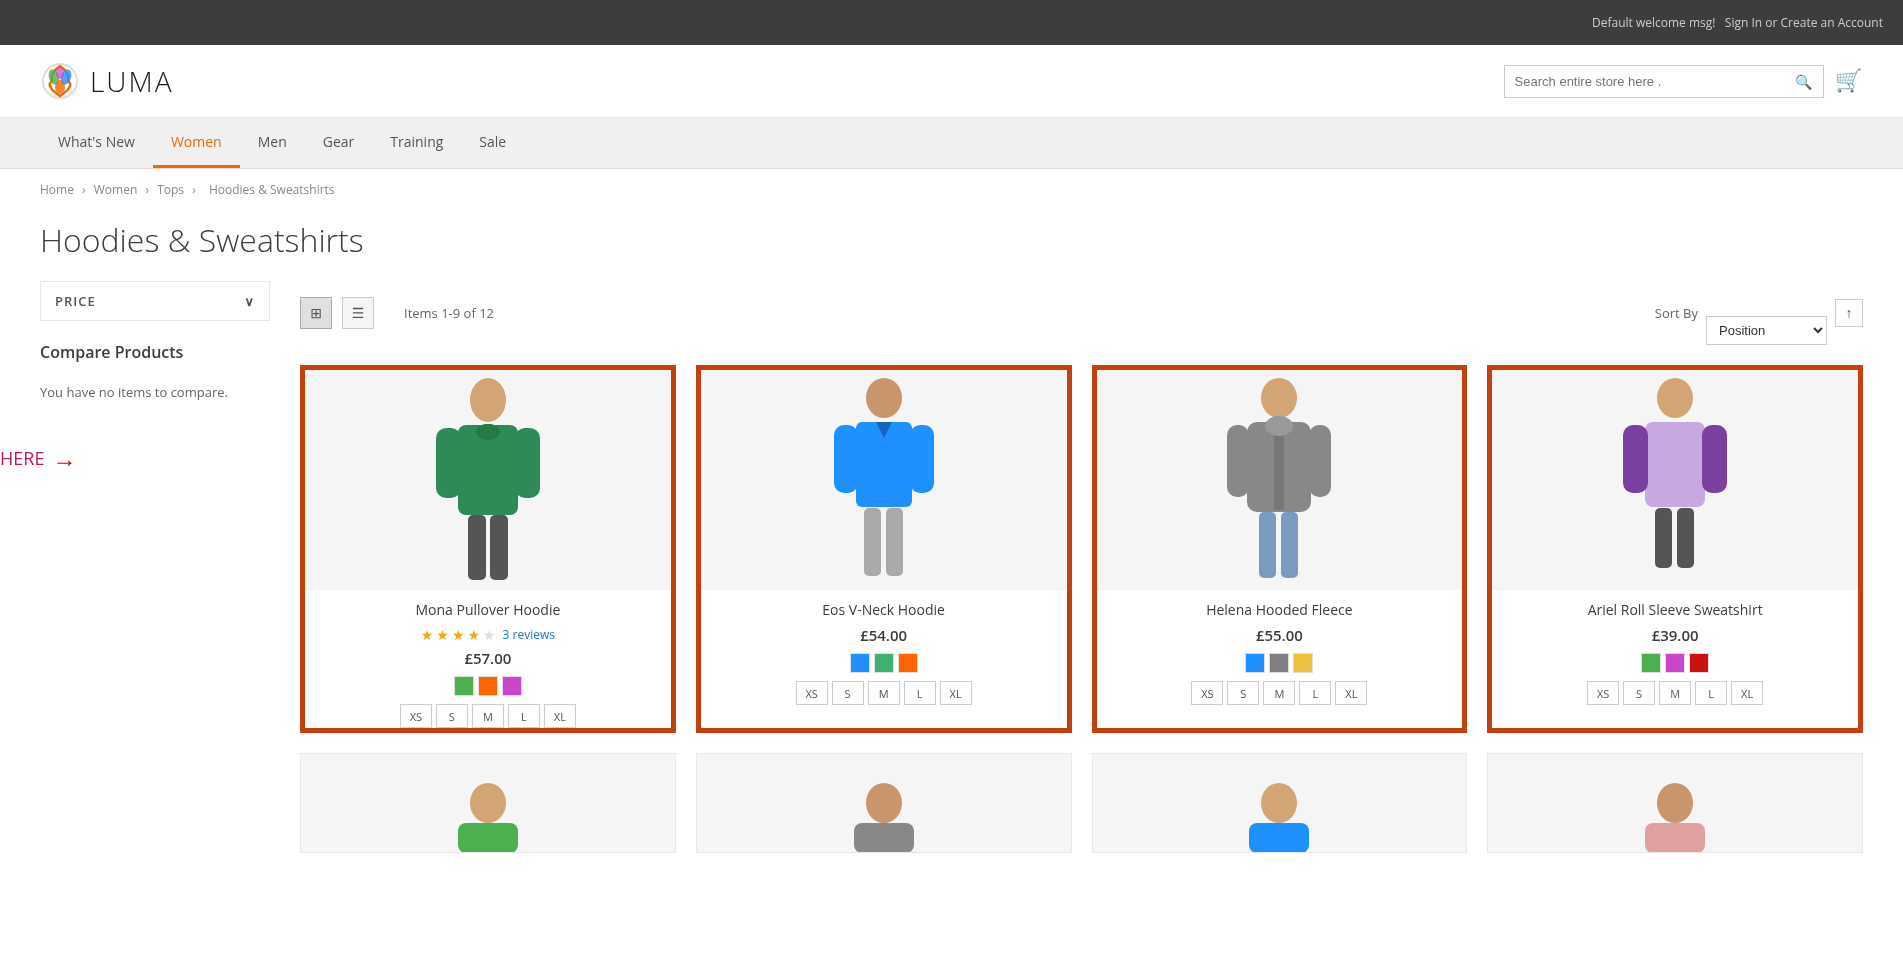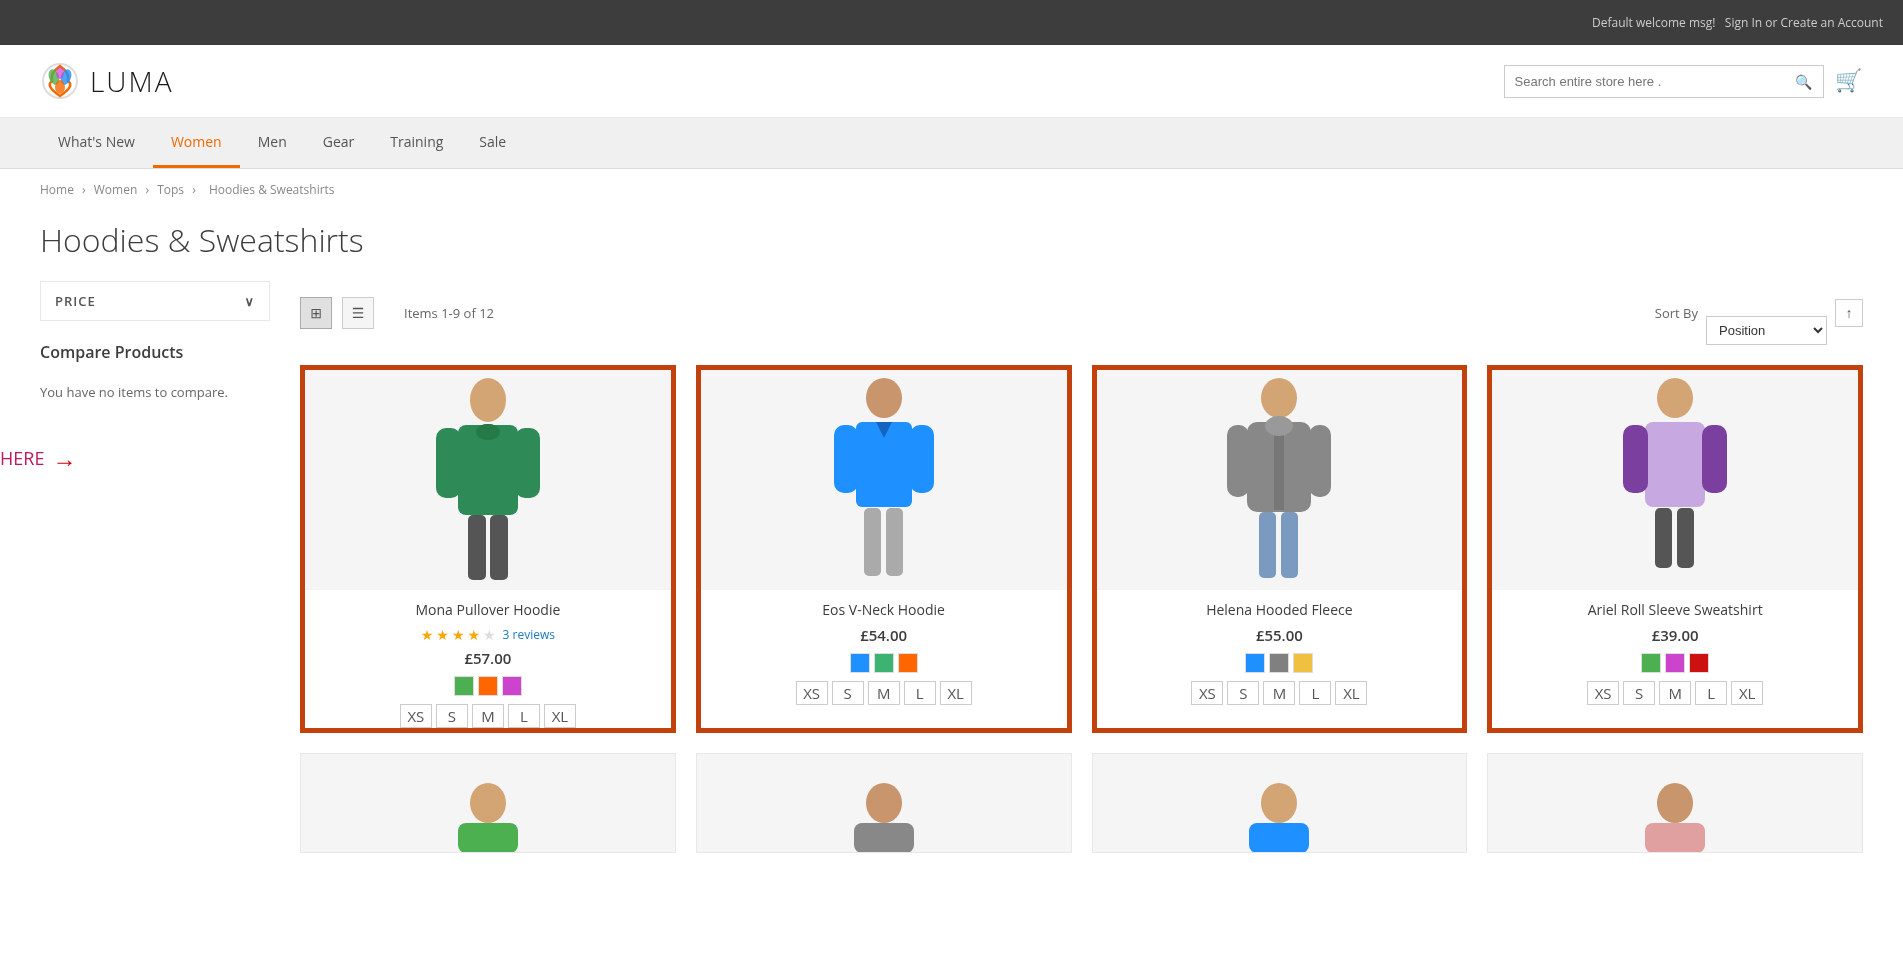--- a/index.html
+++ b/index.html
@@ -327,21 +327,21 @@
 
     .size-swatches {
       display: flex;
       justify-content: center;
       gap: 4px;
     }
     .size-swatch {
       width: 32px;
       height: 24px;
       border: 1px solid #ccc;
-      font-size: 15px;
+      font-size: 11px;
       color: #555;
       display: flex;
       align-items: center;
       justify-content: center;
       cursor: pointer;
       background: #fff;
     }
 
     
     .products-bottom-row {

